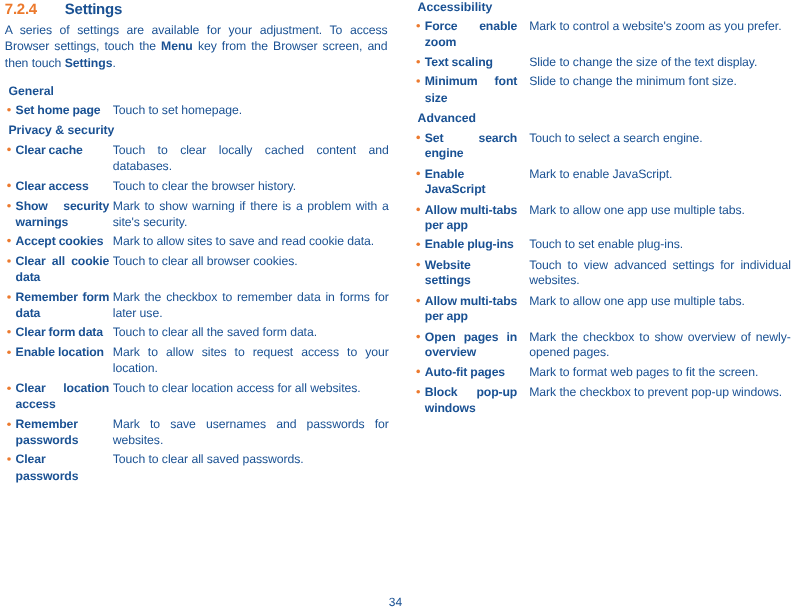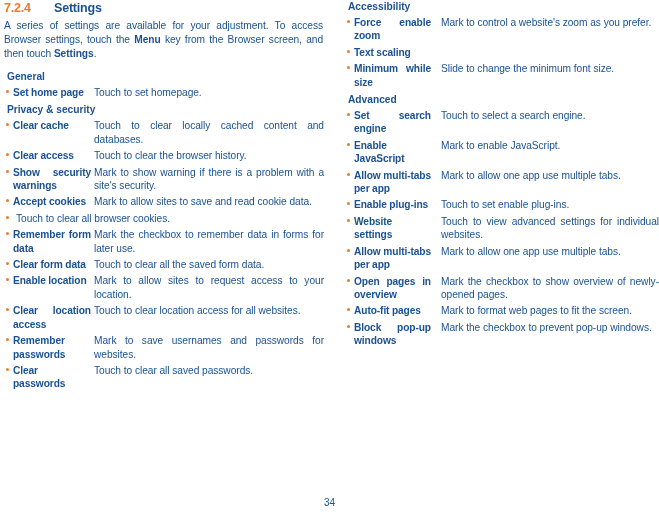--- a/index.html
+++ b/index.html
@@ -187,20 +187,21 @@
             <span class="bullet">
               <i></i>
             </span>
             <span class="term justify">Accept cookies</span>
             <span class="desc">Mark to allow sites to save and read cookie data.</span>
           </div>
           <div class="def-row">
             <span class="bullet">
               <i></i>
             </span>
+            <span class="term justify">Clear all cookie data</span>
             <span class="desc">Touch to clear all browser cookies.</span>
           </div>
           <div class="def-row">
             <span class="bullet">
               <i></i>
             </span>
             <span class="term justify">Remember form data</span>
             <span class="desc">Mark the checkbox to remember data in forms for later use.</span>
           </div>
           <div class="def-row">
@@ -251,26 +252,27 @@
               <i></i>
             </span>
             <span class="term justify">Force enable zoom</span>
             <span class="desc">Mark to control a website's zoom as you prefer.</span>
           </div>
           <div class="def-row">
             <span class="bullet">
               <i></i>
             </span>
             <span class="term">Text scaling</span>
-          </div>
-          <div class="def-row">
-            <span class="bullet">
-              <i></i>
-            </span>
-            <span class="term justify">Minimum while size</span>
+            <span class="desc">Slide to change the size of the text display.</span>
+          </div>
+          <div class="def-row">
+            <span class="bullet">
+              <i></i>
+            </span>
+            <span class="term justify">Minimum font size</span>
             <span class="desc">Slide to change the minimum font size.</span>
           </div>
         </div>
         <div class="section-head">Advanced</div>
         <div class="defs">
           <div class="def-row">
             <span class="bullet">
               <i></i>
             </span>
             <span class="term justify">Set search engine</span>

